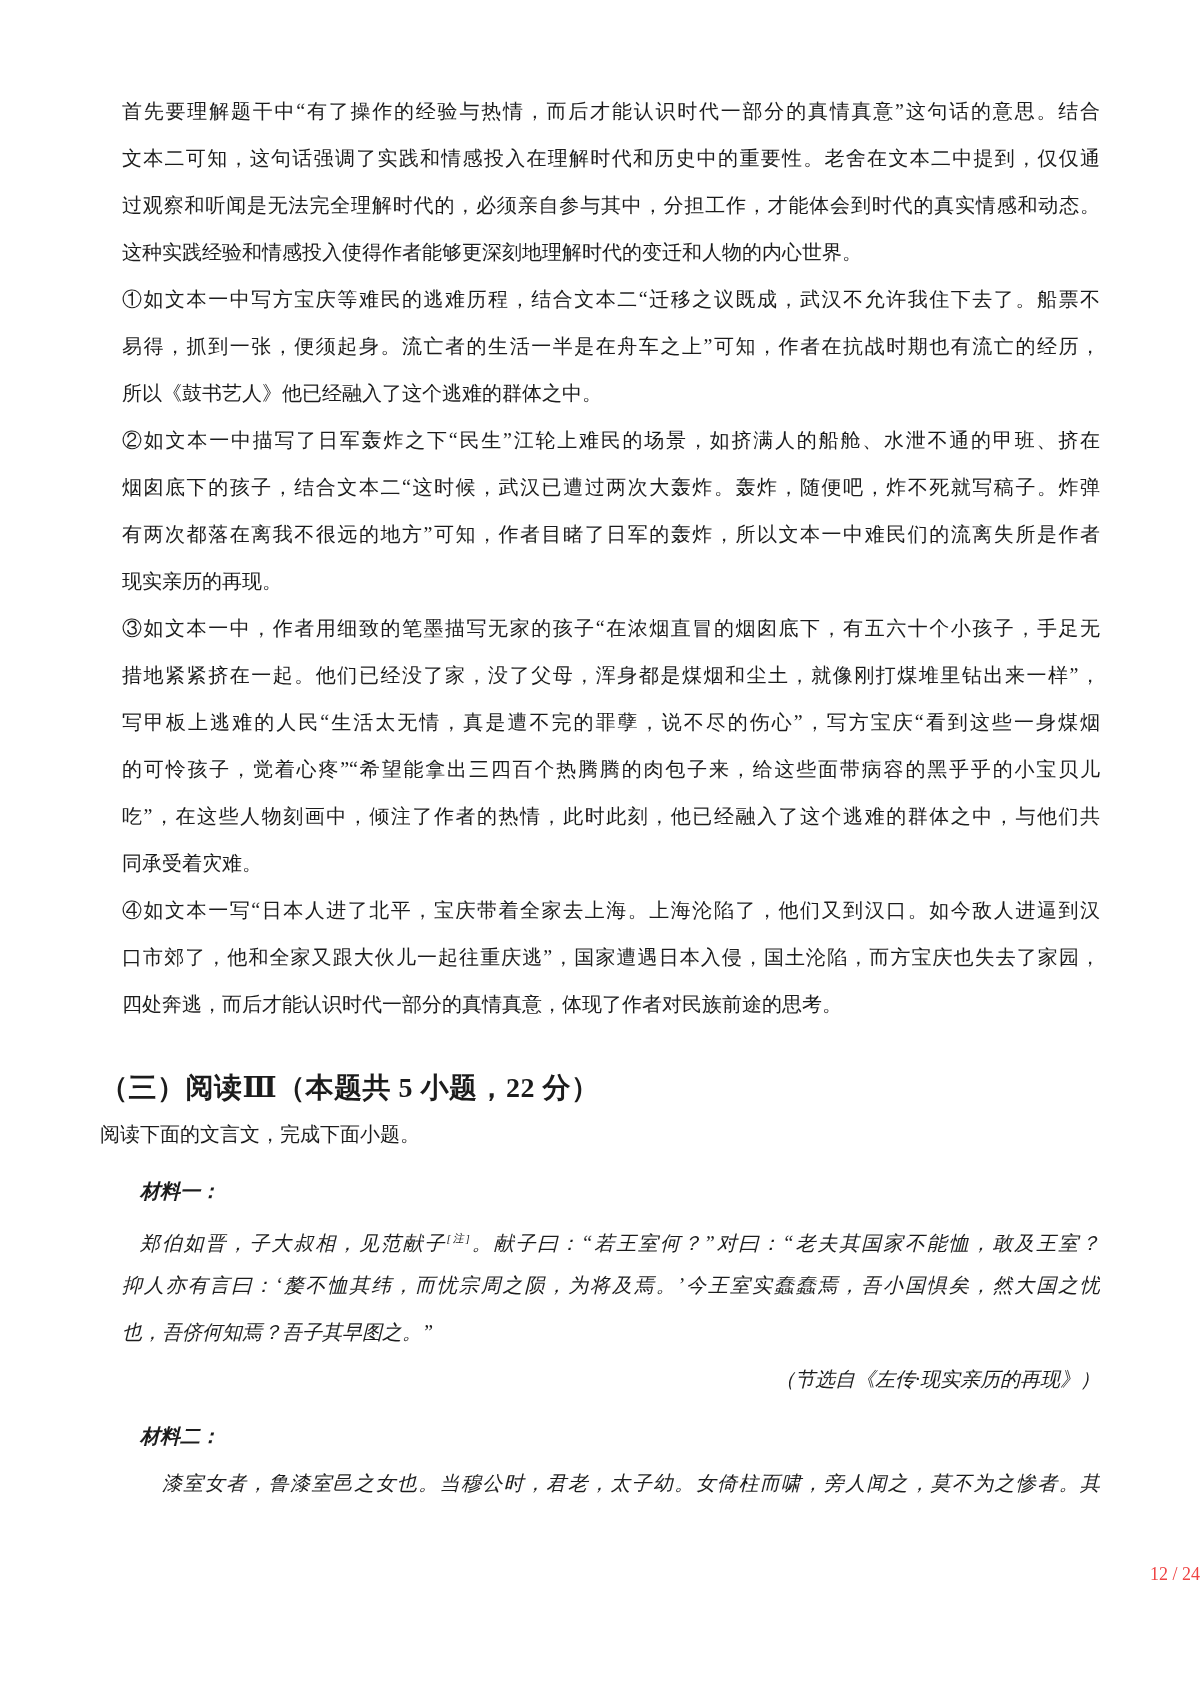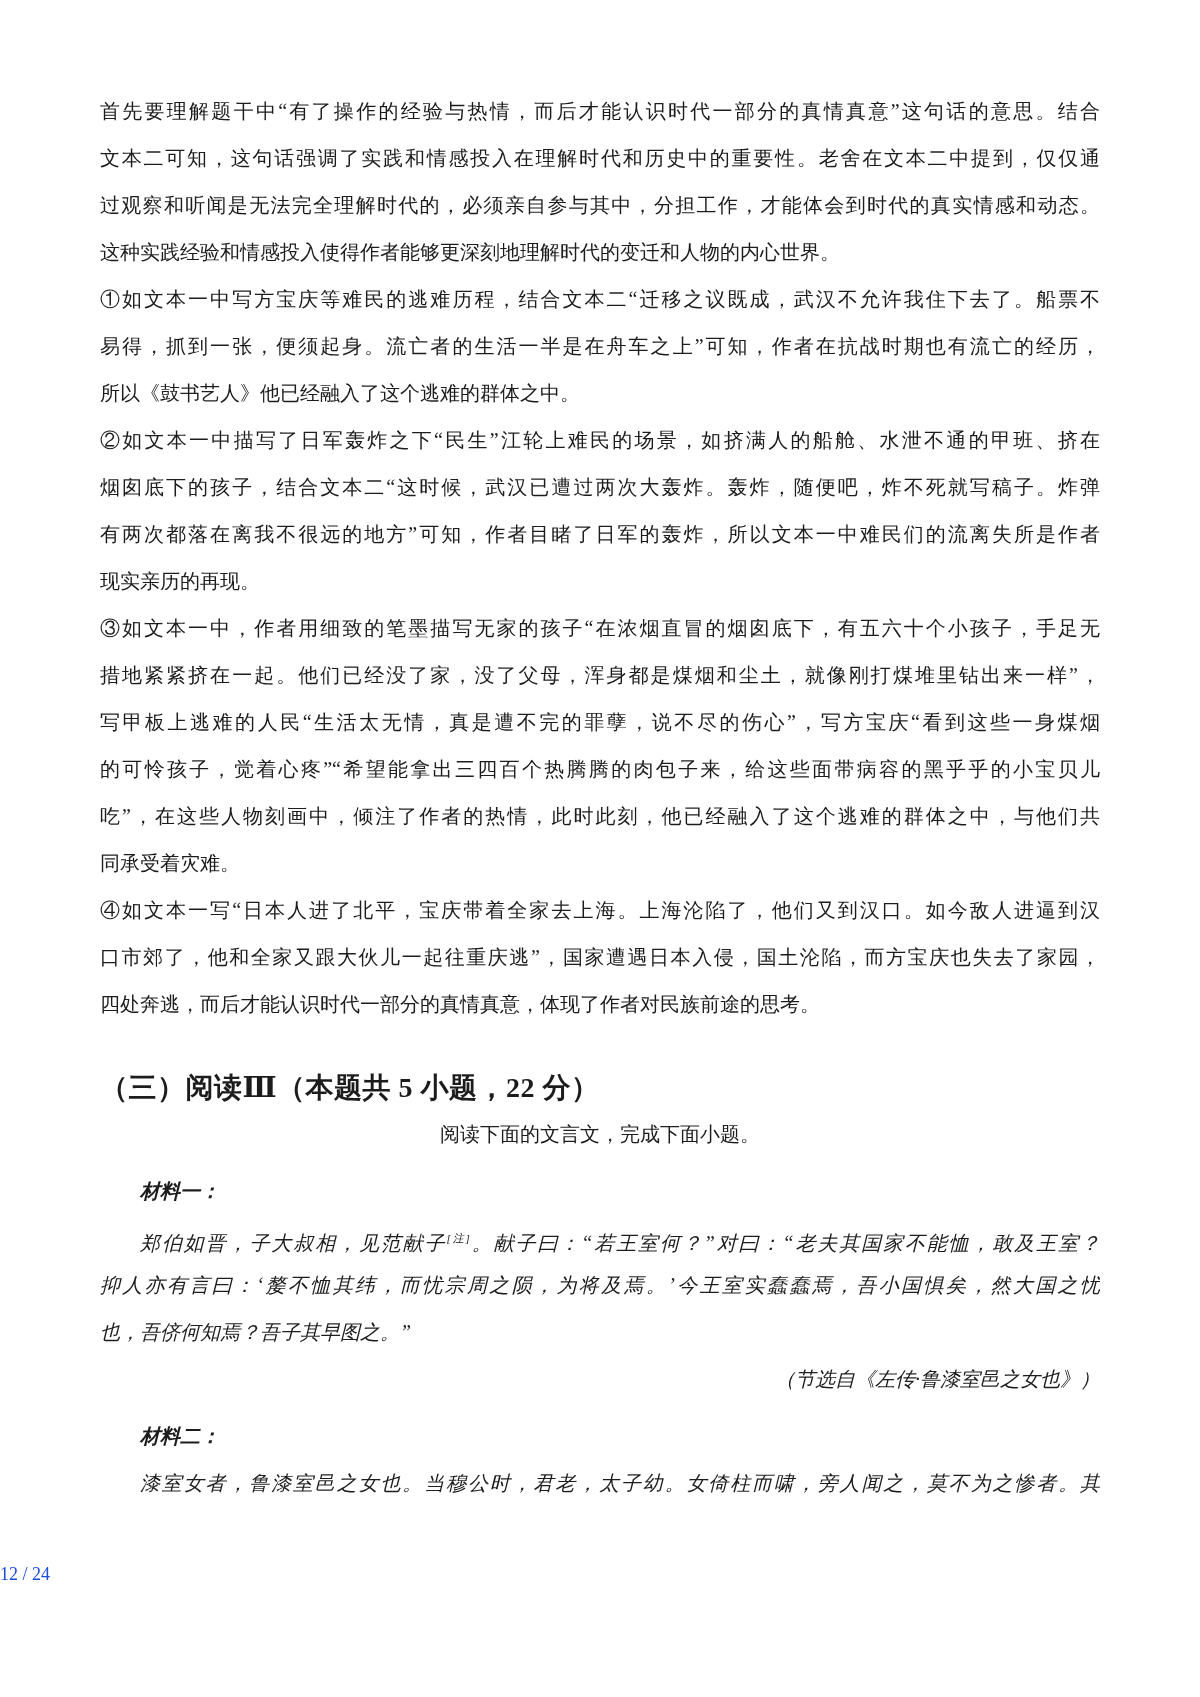--- a/index.html
+++ b/index.html
@@ -24,20 +24,21 @@
   }
   
   .line {
     font-size: 20px;
     line-height: 47px;
     height: 47px;
     overflow: hidden;
     text-align: justify;
     text-align-last: justify;
     white-space: normal;
+    margin-left: 22px;
   }
   .line.end {
     text-align-last: left;
   }
   .line.indent {
     text-indent: 2em;
   }
   
   .classical .line,
   .classical-line {
@@ -49,21 +50,20 @@
     line-height: 47px;
     height: 47px;
     margin-top: 36px;
     letter-spacing: 0.5px;
   }
   .instruction {
     font-size: 20px;
     line-height: 47px;
     height: 47px;
     margin-bottom: 8px;
-    text-align: center;
   }
   .material-label {
     font-size: 20px;
     font-style: italic;
     font-weight: 700;
     line-height: 47px;
     height: 47px;
     text-indent: 2em;
     margin-top: 10px;
     text-align: left;
@@ -109,24 +109,24 @@
     font-size: 11px;
     vertical-align: 8px;
     font-style: italic;
     letter-spacing: 0;
   }
   .footer {
     position: absolute;
     top: 1560px;
     left: 0;
     width: 1200px;
-    text-align: left;
+    text-align: right;
     font-size: 18px;
     line-height: 28px;
-    color: #1d4ed8;
+    color: #ef4444;
   }
 </style>
 </head>
 <body>
 
 <div class="page">
   <div class="content">
 
     <div class="analysis">
       <div class="para">
@@ -167,21 +167,21 @@
 
     <div class="classical">
       <div class="material-label">材料一：</div>
       <div class="classical-line opening">
         <span>郑伯</span><span class="emph">如</span><span>晋，子大叔相，见范献子</span><span class="note-sup">[注]</span><span>。献子曰：“若王室何？”对曰：“老夫其国家不能恤，敢及王室？</span>
       </div>
       <div>
           <div class="line">抑人亦有言曰：‘嫠不恤其纬，而忧宗周之陨，为将及焉。’今王室实蠢蠢焉，吾小国惧矣，然大国之忧</div>
           <div class="line end">也，吾侪何知焉？吾子其早图之。”</div>
         </div>
-      <div class="source-line">（节选自《左传·鲁漆室邑之女也》）</div>
+      <div class="source-line">（节选自《左传·现实亲历的再现》）</div>
     </div>
 
     <div class="classical">
       <div class="material-label">材料二：</div>
       <div>
           <div class="line indent">漆室女者，鲁漆室邑之女也。当穆公时，君老，太子幼。女倚柱而啸，旁人闻之，莫不为之惨者。其</div>
         </div>
     </div>
 
   </div>

